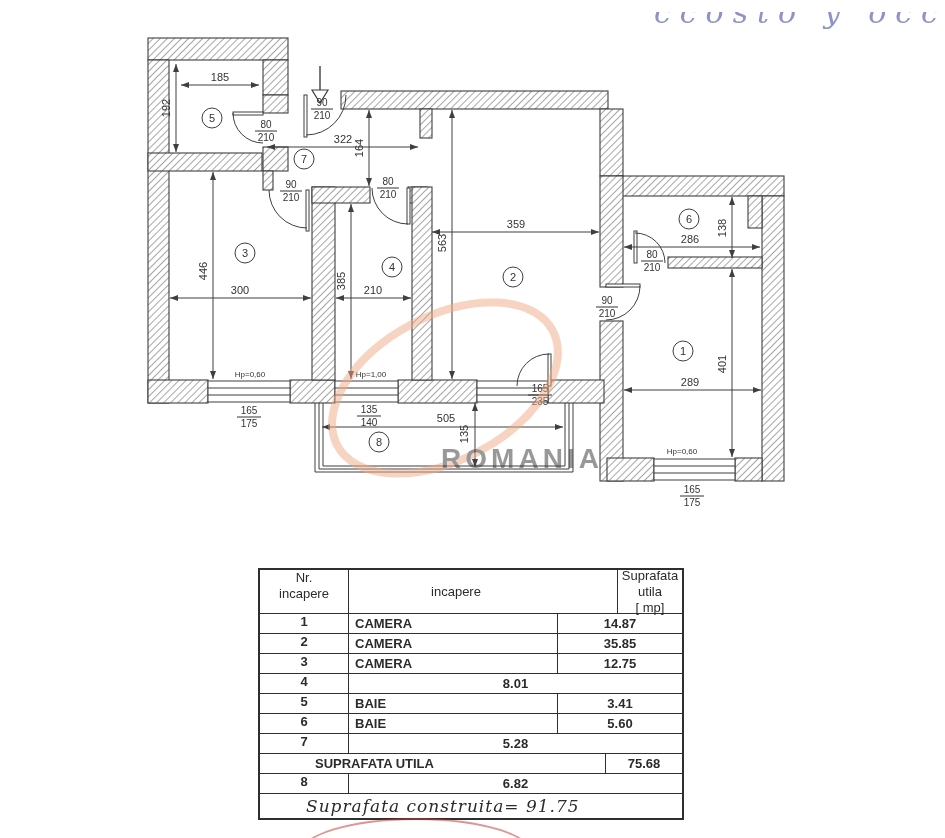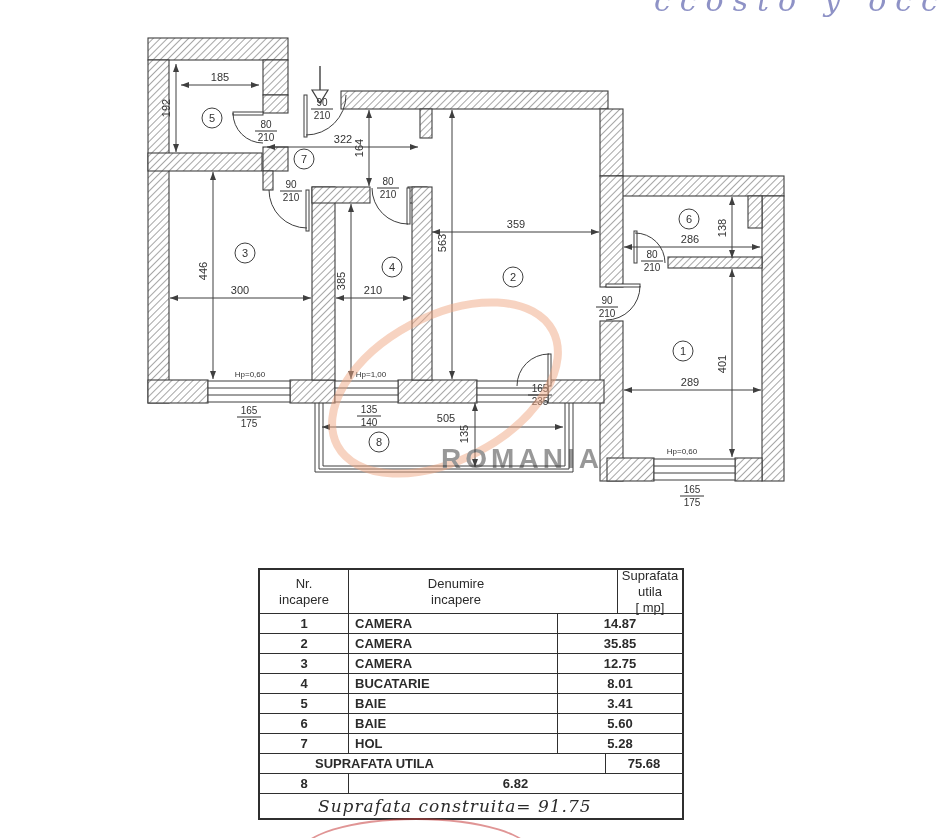--- a/index.html
+++ b/index.html
@@ -1,44 +1,44 @@
 <!DOCTYPE html>
 <html><head>
 <meta charset="utf-8">
 <style>
   html,body{margin:0;padding:0;background:#fff;}
   #page{position:relative;width:945px;height:838px;background:#ffffff;overflow:hidden;
         font-family:"Liberation Sans",sans-serif;color:#2b2b2b;}
   
-  #hand-clip{position:absolute;left:648px;top:0;width:297px;height:20px;overflow:hidden;}
+  #hand-clip{position:absolute;left:648px;top:12px;width:297px;height:20px;overflow:hidden;}
   #hand-clip span{position:absolute;top:-17px;left:6px;font-family:"DejaVu Serif",serif;
         font-style:italic;font-size:30px;letter-spacing:9px;color:#7277b8;opacity:.8;white-space:nowrap;}
   
   #plan{position:absolute;left:0;top:0;}
   text{fill:#333;}
   .dim{font-size:11px;}
   .frac{font-size:10px;}
   .hp{font-size:8px;}
   .circ{font-size:11px;}
   
   #tbl{position:absolute;left:258px;top:568px;width:422px;border:2px solid #2f2f2f;font-size:13px;}
   .trow{display:flex;border-top:1.5px solid #2f2f2f;align-items:center;}
   .trow:first-child{border-top:none;}
   .c1{width:88px;text-align:center;flex:none;border-right:1.5px solid #2f2f2f;align-self:stretch;
-      display:flex;align-items:center;justify-content:center;}
+      display:flex;align-items:flex-start;justify-content:center;}
   .c2{width:202px;flex:none;padding-left:6px;border-right:1.5px solid #2f2f2f;align-self:stretch;
       display:flex;align-items:center;}
   .c3{flex:1;text-align:center;}
   .hrow{height:43px;font-weight:400;}
   .hrow .cell-lines{display:flex;flex-direction:column;justify-content:center;line-height:16px;text-align:center;width:100%;}
   .drow{height:19px;font-weight:700;}
   .mrow{height:19px;font-weight:700;}
   .m12{width:290px;flex:none;padding-left:55px;border-right:1.5px solid #2f2f2f;align-self:stretch;display:flex;align-items:center;}
   .srow{height:24px;}
-  .script{font-family:"DejaVu Serif",serif;font-style:italic;font-size:17px;letter-spacing:1px;padding-left:58px;}
+  .script{font-family:"DejaVu Serif",serif;font-style:italic;font-size:17px;letter-spacing:1px;padding-left:46px;}
   
   #stamp{position:absolute;left:298px;top:818px;width:232px;height:70px;border-radius:50%;
          border:2px solid rgba(198,62,62,.55);}
 </style>
 </head>
 <body>
 
 <div id="page">
 
   <div id="hand-clip">
@@ -263,21 +263,20 @@
   <div id="tbl">
     <div class="trow hrow">
       <div class="c1">
         <div class="cell-lines">
           <span>Nr.</span>
           <span>incapere</span>
         </div>
       </div>
       <div class="c2" style="padding-right:60px;">
         <div class="cell-lines">
-          <span>Denumire</span>
           <span>incapere</span>
         </div>
       </div>
       <div class="c3">
         <div class="cell-lines">
           <span>Suprafata utila</span>
           <span>[ mp]</span>
         </div>
       </div>
     </div>
@@ -292,36 +291,34 @@
       <div class="c2">CAMERA</div>
       <div class="c3">35.85</div>
     </div>
     <div class="trow drow">
       <div class="c1">3</div>
       <div class="c2">CAMERA</div>
       <div class="c3">12.75</div>
     </div>
     <div class="trow drow">
       <div class="c1">4</div>
-      <div class="c2">BUCATARIE</div>
       <div class="c3">8.01</div>
     </div>
     <div class="trow drow">
       <div class="c1">5</div>
       <div class="c2">BAIE</div>
       <div class="c3">3.41</div>
     </div>
     <div class="trow drow">
       <div class="c1">6</div>
       <div class="c2">BAIE</div>
       <div class="c3">5.60</div>
     </div>
     <div class="trow drow">
       <div class="c1">7</div>
-      <div class="c2">HOL</div>
       <div class="c3">5.28</div>
     </div>
 
     <div class="trow mrow">
       <div class="m12">SUPRAFATA UTILA</div>
       <div class="c3">75.68</div>
     </div>
 
     <div class="trow drow">
       <div class="c1">8</div>

